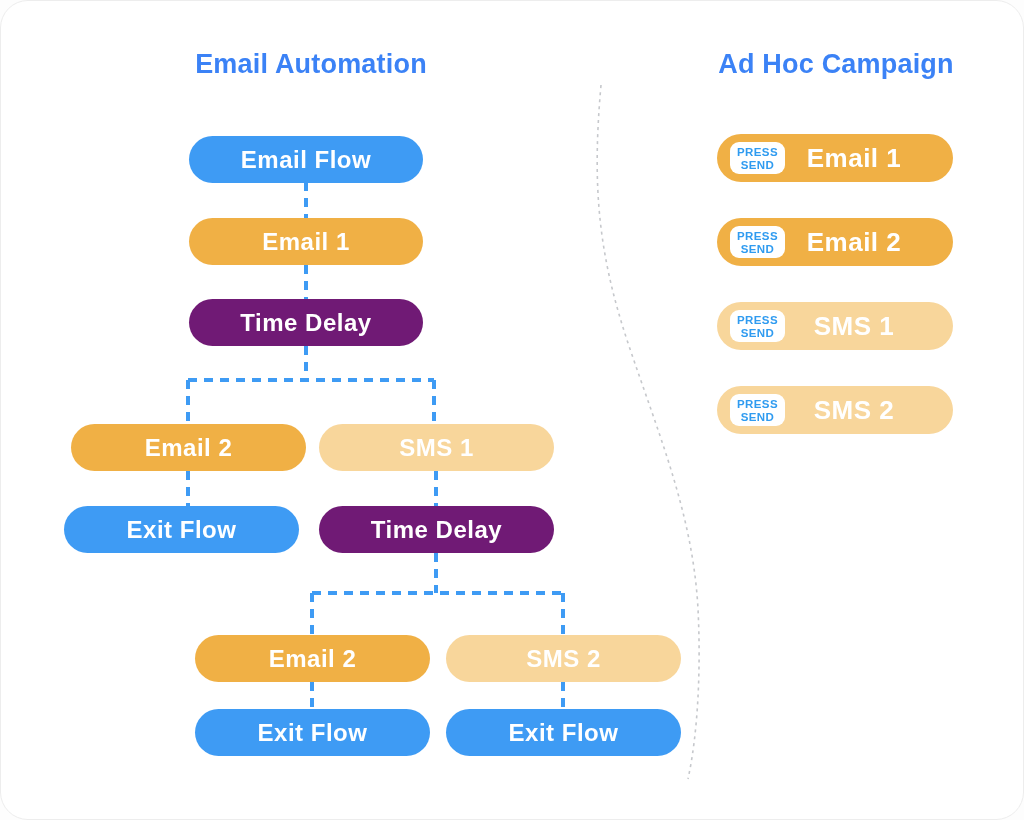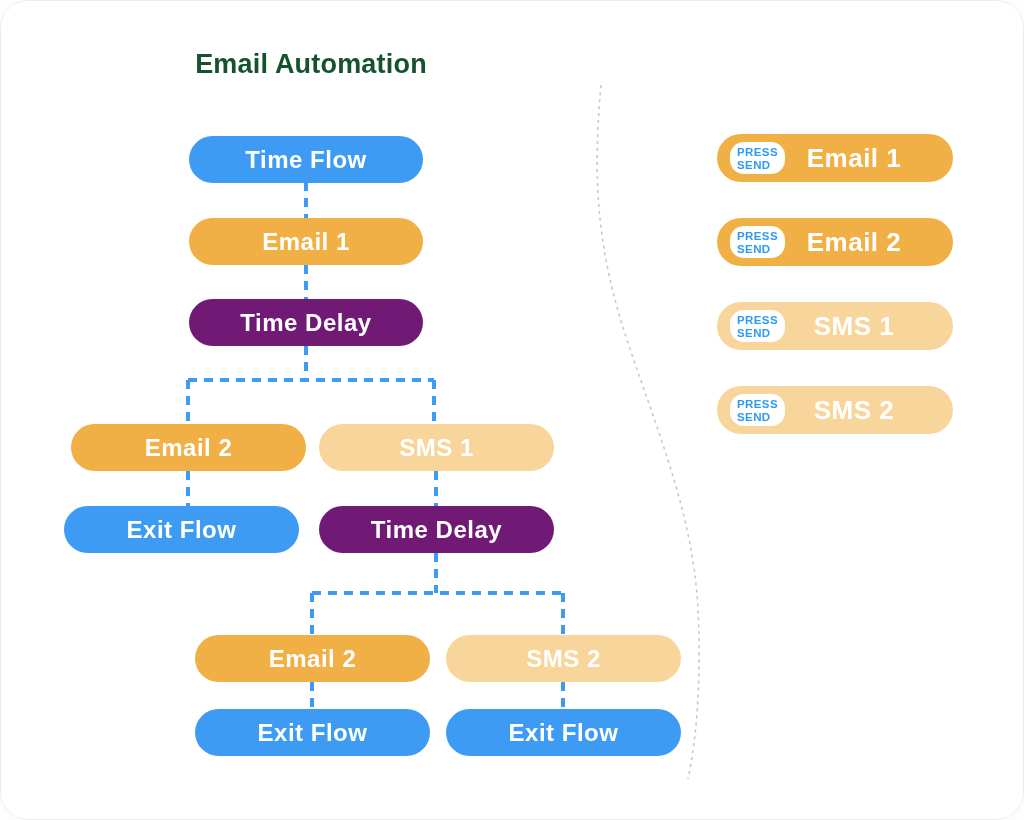--- a/index.html
+++ b/index.html
@@ -16,21 +16,21 @@
     border: 1px solid #ededed;
     border-radius: 28px;
     overflow: hidden;
     box-sizing: border-box;
   }
   .section-title {
     position: absolute;
     top: 48px;
     font-size: 27px;
     font-weight: bold;
-    color: #14532d;
+    color: #3b82f6;
     letter-spacing: 0.2px;
     text-align: center;
   }
   .section-title.left  { left: 160px; width: 300px; }
   .section-title.right { left: 690px; width: 290px; }
 
   svg.overlay {
     position: absolute;
     left: 0; top: 0;
     width: 1024px;
@@ -68,25 +68,25 @@
   .pill.tan    { background: #f8d69b; }
   .pill.navy   { background: #701a75; }
 
   .pill.adhoc {
     height: 48px;
     justify-content: flex-start;
     padding-left: 13px;
   }
   .press-send-badge {
     background: #ffffff;
-    border-radius: 14px;
+    border-radius: 9px;
     padding: 4px 7px 3px 7px;
     display: flex;
     flex-direction: column;
-    align-items: flex-start;
+    align-items: center;
     line-height: 1.1;
   }
   .press-send-badge span {
     font-size: 11.5px;
     font-weight: bold;
     color: #2f9bf0;
     letter-spacing: 0.4px;
   }
   .adhoc-label {
     flex: 1;
@@ -94,20 +94,21 @@
     padding-right: 30px;
     font-size: 26px;
   }
 </style>
 </head>
 <body>
 
 <div class="canvas">
 
   <div class="section-title left">Email Automation</div>
+  <div class="section-title right">Ad Hoc Campaign</div>
 
   <svg class="overlay">
 
     <line class="connector" x1="305" y1="181" x2="305" y2="217"></line>
     <line class="connector" x1="305" y1="264" x2="305" y2="298"></line>
     <line class="connector" x1="305" y1="345" x2="305" y2="379"></line>
     <line class="connector" x1="187" y1="379" x2="433" y2="379"></line>
     <line class="connector" x1="187" y1="379" x2="187" y2="423"></line>
     <line class="connector" x1="433" y1="379" x2="433" y2="423"></line>
     <line class="connector" x1="187" y1="470" x2="187" y2="505"></line>
@@ -116,21 +117,21 @@
     <line class="connector" x1="311" y1="592" x2="562" y2="592"></line>
     <line class="connector" x1="311" y1="592" x2="311" y2="634"></line>
     <line class="connector" x1="562" y1="592" x2="562" y2="634"></line>
     <line class="connector" x1="311" y1="681" x2="311" y2="708"></line>
     <line class="connector" x1="562" y1="681" x2="562" y2="708"></line>
 
     <path class="separator-curve" d="M600,84 C591,185 597,253 628,345 C659,437 692,515 697,608 C700,668 697,732 687,778"></path>
   </svg>
 
   <div class="pill blue" style="left:188px; top:135px; width:234px;">
-      <span>Time Flow</span>
+      <span>Email Flow</span>
     </div>
   <div class="pill orange" style="left:188px; top:217px; width:234px;">
       <span>Email 1</span>
     </div>
   <div class="pill navy" style="left:188px; top:298px; width:234px;">
       <span>Time Delay</span>
     </div>
 
   <div class="pill orange" style="left:70px;  top:423px; width:235px;">
       <span>Email 2</span>

